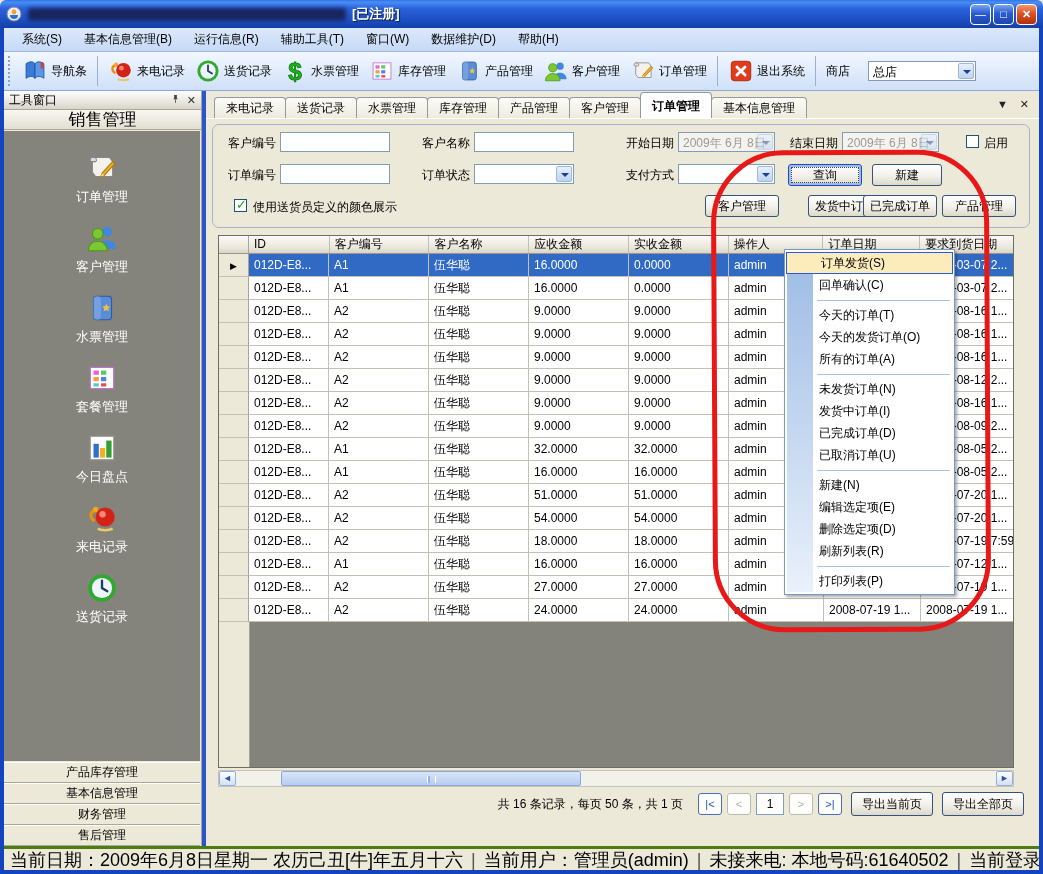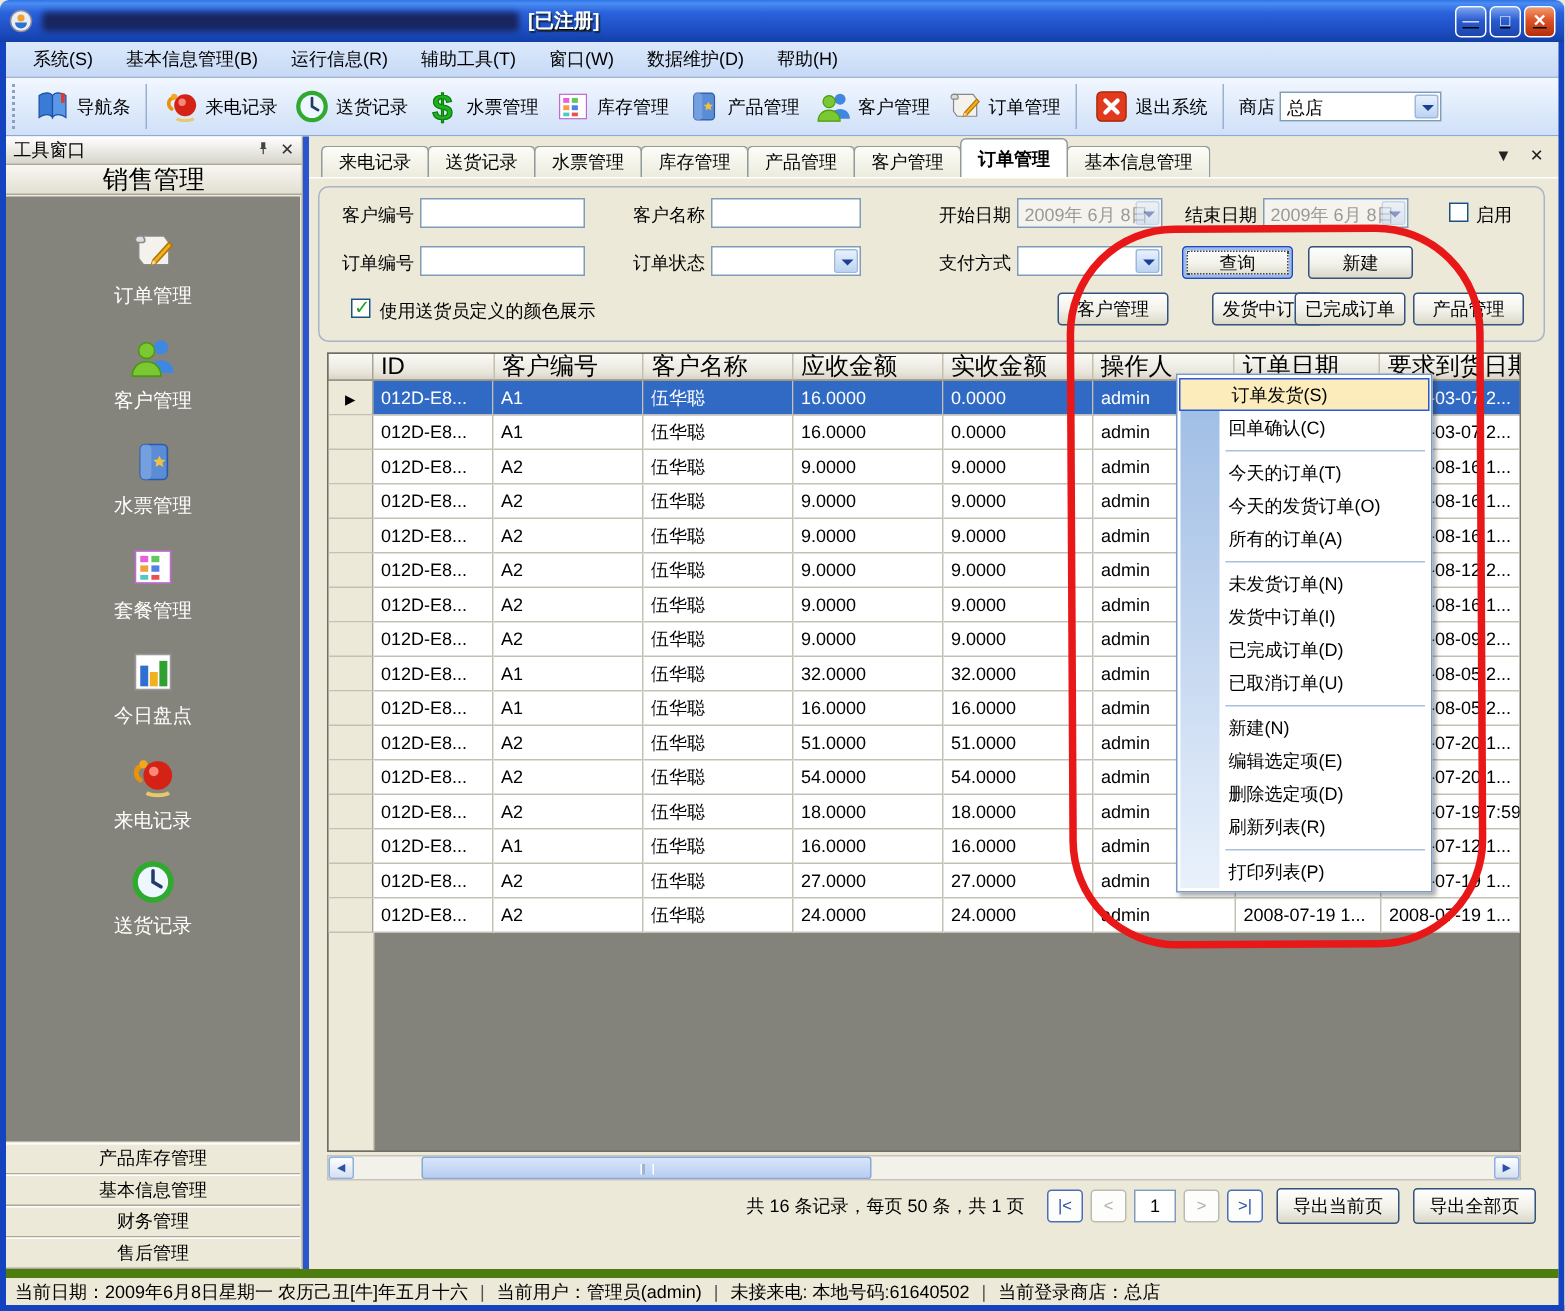--- a/index.html
+++ b/index.html
@@ -2,21 +2,21 @@
 <html><head>
 <meta charset="utf-8">
 <style>
   * { box-sizing: border-box; margin:0; padding:0; }
   html,body { width:1043px; height:874px; }
   body { font-family:"Liberation Sans","DejaVu Sans",sans-serif; font-size:12px; color:#000; background:#ece9d8; position:relative; overflow:hidden; }
 
   
   .titlebar{position:absolute;left:0;top:0;width:1043px;height:28px;
     background:linear-gradient(180deg,#2f74e8 0%,#4a8df2 8%,#2a62dc 30%,#1c4cc0 75%,#1240a8 100%);
-    display:flex;align-items:center;padding:0 6px;gap:6px;border-radius:6px 6px 0 0;text-decoration:underline;}
+    display:flex;align-items:center;padding:0 6px;gap:6px;border-radius:6px 6px 0 0;}
   .app-icon{width:16px;height:16px;display:inline-block}
   .blurbar{height:13px;border-radius:3px;background:#18255f;filter:blur(2px);display:inline-block}
   .b1{width:318px}
   .title-registered{color:#fff;font-weight:bold;font-size:13px;text-shadow:1px 1px 1px #123;}
   .win-buttons{margin-left:auto;display:flex;gap:2px}
   .wbtn{width:21px;height:21px;border:1px solid #fff;border-radius:4px;color:#fff;font-size:11px;line-height:18px;text-align:center;
     background:linear-gradient(180deg,#7aa4f0,#2a5cd0 45%,#1c46ae);cursor:default}
   .wbtn.close{background:linear-gradient(180deg,#f09a6e,#dd5226 45%,#b22f0a);font-weight:bold}
   .border-l,.border-r{position:absolute;top:28px;bottom:0;width:4px;background:#1443c0;z-index:60}
   .border-l{left:0}.border-r{right:0}
@@ -27,21 +27,21 @@
   .menu-item{padding:3px 10px;font-size:12px;background:none;border:none;cursor:default}
 
   .toolbar{position:absolute;left:4px;top:52px;width:1035px;height:39px;background:linear-gradient(180deg,#f2f7ff,#cfe0f8);
     display:flex;align-items:center;gap:2px;border-bottom:1px solid #8ca8d8;padding-left:2px}
   .grip{width:6px;height:30px;border-left:2px dotted #8ca0c0;margin:0 2px}
   .tsep{width:1px;height:30px;background:#9ab0d0;margin:0 4px}
   .tbtn{display:flex;align-items:center;gap:3px;background:none;border:none;padding:2px 4px;font-size:12px;cursor:default}
   .ticon{width:26px;height:26px;display:inline-block}
   .ticon svg{width:100%;height:100%}
   [data-repeat]{display:contents}
-  .shop-area{display:flex;align-items:center;gap:3px;margin-left:4px}
+  .shop-area{display:flex;align-items:center;gap:18px;margin-left:4px}
   .combo{position:relative;background:#fff;border:1px solid #7f9db9;height:20px}
   .shop-combo{width:108px}
   .combo .cval{position:absolute;left:4px;top:2px;font-size:12px}
   .combo .cbtn{position:absolute;right:1px;top:1px;bottom:1px;width:16px;background:linear-gradient(180deg,#e8f1fd,#bcd4f2);
     border:1px solid #9db8dc;border-radius:2px}
   .combo .cbtn::after{content:"";position:absolute;left:4px;top:6px;border:4px solid transparent;border-top-color:#1c3f94}
   .combo.disabled{background:#f4f3ee}
   .combo.disabled .cval{color:#9a9a92}
   .combo.disabled .cbtn{opacity:.5}
 
@@ -90,21 +90,21 @@
   .newbtn{position:absolute;left:666px;top:73px;width:70px;height:22px}
   .cbox{position:absolute;width:13px;height:13px;border:1px solid #1c5180;background:#fff}
   .cbox.checked::after{content:"✓";position:absolute;left:1px;top:-3px;color:#21a121;font-weight:bold;font-size:13px}
   .statusbtn{position:absolute;top:104px;width:74px;height:22px}
 
   
   .grid{position:absolute;left:12px;top:144px;width:796px;height:533px;background:#84837b;border:1px solid #6e6e66;overflow:hidden}
   .grid::before{content:"";position:absolute;left:0;top:18px;bottom:0;width:30px;background:#ece9d8;border-right:1px solid #a8a498}
   .thead{display:flex;height:18px;background:linear-gradient(180deg,#fbfaf7,#e9e6db 70%,#d8d4c6);border-bottom:1px solid #9b978a;position:relative}
   .hsel{width:30px;border-right:1px solid #a8a498}
-  .hc{font-size:16px;line-height:17px;padding-left:5px;border-left:1px solid #c4c0b0;overflow:hidden;white-space:nowrap}
+  .hc{font-size:12px;line-height:17px;padding-left:5px;border-left:1px solid #c4c0b0;overflow:hidden;white-space:nowrap}
   [data-repeat="table.columns"] div.hc:nth-of-type(1){width:80px;border-left:none}
   [data-repeat="table.columns"] div.hc:nth-of-type(2){width:100px}
   [data-repeat="table.columns"] div.hc:nth-of-type(3){width:100px}
   [data-repeat="table.columns"] div.hc:nth-of-type(4){width:100px}
   [data-repeat="table.columns"] div.hc:nth-of-type(5){width:100px}
   [data-repeat="table.columns"] div.hc:nth-of-type(6){width:95px}
   [data-repeat="table.columns"] div.hc:nth-of-type(7){width:97px}
   [data-repeat="table.columns"] div.hc:nth-of-type(8){width:94px}
   .trow{display:grid;grid-template-columns:30px 80px 100px 100px 100px 100px 95px 97px 94px;height:23px;position:relative;background:none}
   .tc{background:#fff;border-right:1px solid #c4c1b4;border-bottom:1px solid #c4c1b4;font-size:12px;line-height:22px;
@@ -139,22 +139,22 @@
   .mi{position:relative;height:22px;line-height:22px;padding-left:34px;font-size:12px;color:#000;cursor:default}
   .mi.separator{height:8px}
   .mi.separator::after{content:"";position:absolute;left:32px;right:4px;top:4px;border-top:1px solid #a8c0dc}
   .mi.highlighted{background:#fcecbc;border:1px solid #2a5bd7;line-height:20px;margin:0 1px}
 
   
   .annotation{position:absolute;left:506px;top:59px;width:278px;height:482px;border:5px solid #e81818;
     border-radius:72px;z-index:50;pointer-events:none;transform:rotate(-.3deg)}
 
   
-  .statusbar{position:absolute;left:4px;top:846px;width:1035px;height:24px;background:#ece9d8;border-top:6px solid #4d7c0f;
-    display:flex;align-items:center;padding:0 6px;font-size:12px;white-space:nowrap;overflow:hidden}
+  .statusbar{position:absolute;left:4px;top:846px;width:1035px;height:24px;background:#ece9d8;border-top:3px solid #4d7c0f;
+    display:flex;align-items:center;padding:0 6px;font-size:18px;white-space:nowrap;overflow:hidden}
   .seg:not(:first-of-type)::before{content:"|";margin:0 8px;color:#555}
 </style>
 </head>
 <body>
 
 <div class="titlebar">
   <span class="app-icon">
     <svg viewBox="0 0 16 16">
         <circle cx="8" cy="8" r="7" fill="#e8eef8" stroke="#889"></circle>
         <path d="M4 9a4 4 0 0 0 8 0z" fill="#2f6fd0"></path>

